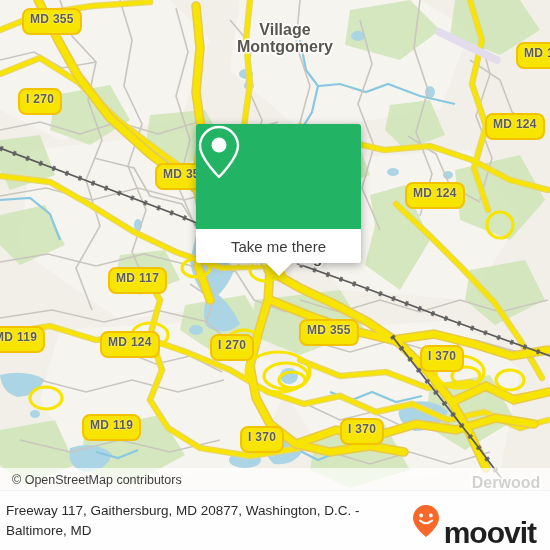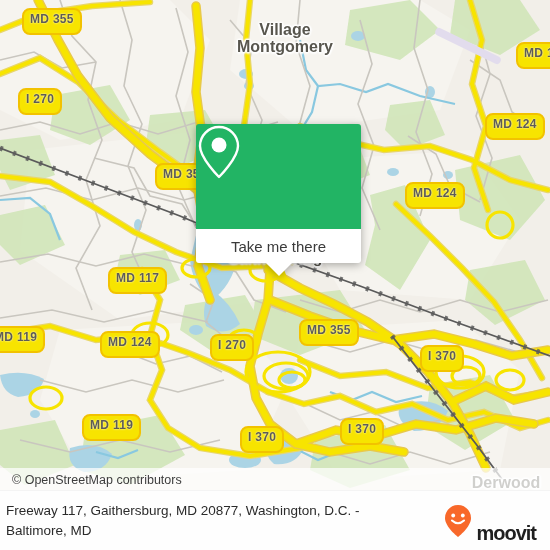--- a/index.html
+++ b/index.html
@@ -95,21 +95,21 @@
     padding:0 14px 0 6px;
     border-top:1px solid rgba(0,0,0,.04);
   }
   #bottombar-title {
     color:#2b2b2b;
     font-size:13.5px;
     line-height:1.45;
     max-width:380px;
   }
   #logo { display:flex; align-items:center; gap:3px; }
-  #logo-text { font-size:20px; font-weight:bold; color:#1f1f1f; letter-spacing:-1px; line-height:1;margin-top:24px; }
+  #logo-text { font-size:30px; font-weight:bold; color:#1f1f1f; letter-spacing:-1px; line-height:1;margin-top:24px; }
 </style>
 </head>
 <body>
 
 <div id="root">
 
   <div id="map">
 
     <svg width="550" height="490" viewBox="0 0 550 490">
 

